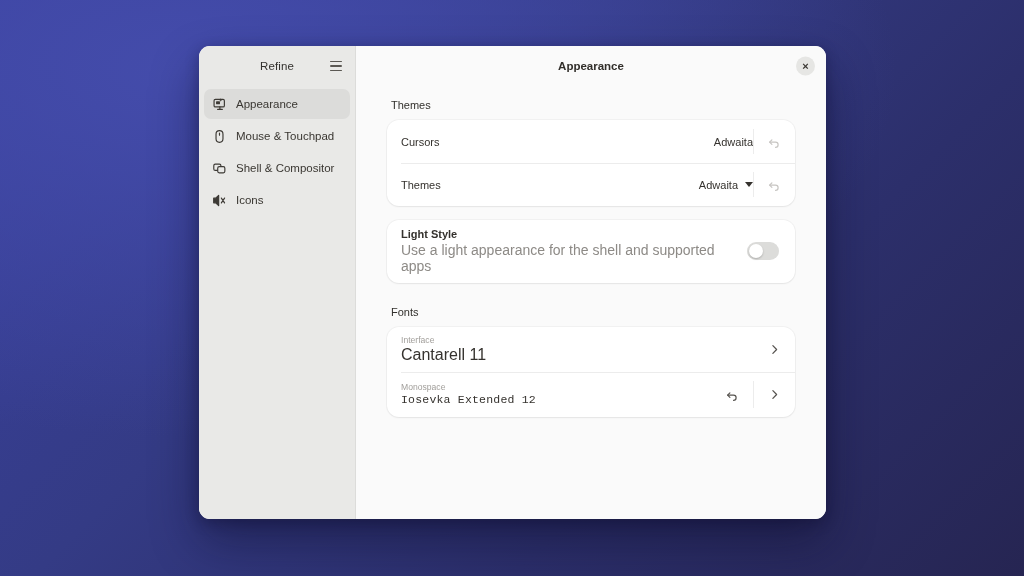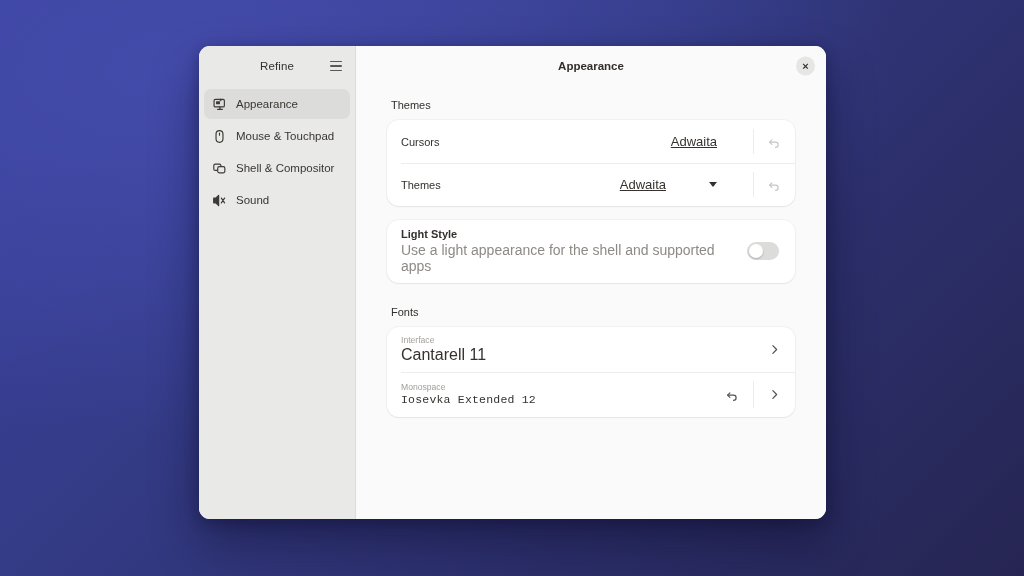--- a/index.html
+++ b/index.html
@@ -82,29 +82,28 @@
 
   .card {
     background:#ffffff; border-radius:12px;
     box-shadow:0 1px 2px rgba(0,0,0,.055), 0 0 0 1px rgba(0,0,0,.035);
     overflow:hidden;
   }
   .row {
     display:flex; align-items:center;
     min-height:43px; padding:0 0 0 14px;
     position:relative;
-    gap:36px;
   }
   .row + .row::before {
     content:""; position:absolute; left:14px; right:0; top:0;
     height:1px; background:#ececec;
   }
   .row-label { font-size:11px; color:#34312d; }
   .row-spacer { flex:1; }
-  .row-value { font-size:13px; color:#35322e; white-space:nowrap;text-decoration:underline; }
+  .row-value { font-size:11px; color:#35322e; white-space:nowrap; }
 
   .caret {
     width:0; height:0; margin-left:7px;
     border-left:4.5px solid transparent; border-right:4.5px solid transparent;
     border-top:5px solid #35322e; display:inline-block; vertical-align:middle;
   }
 
   .iconbtn {
     width:42px; align-self:stretch; flex:0 0 42px;
     display:flex; align-items:center; justify-content:center;
@@ -192,21 +191,21 @@
         <span class="lbl">Shell &amp; Compositor</span>
       </div>
 
       <div class="side-item">
         <span class="side-ico">
           <svg viewBox="0 0 16 16" fill="none" stroke="currentColor" stroke-width="1.25">
             <path d="M7.1 2.6L3.9 5.5H1.8v5h2.1l3.2 2.9z" fill="currentColor" stroke-linejoin="round"></path>
             <path d="M10.0 5.4l3.4 5.2M13.4 5.4l-3.4 5.2" stroke-linecap="round"></path>
           </svg>
         </span>
-        <span class="lbl">Sound</span>
+        <span class="lbl">Icons</span>
       </div>
 
     </div>
   </div>
 
   <div id="content">
 
     <div class="head">
       <span class="head-title">Appearance</span>
       <button class="closebtn">×</button>

